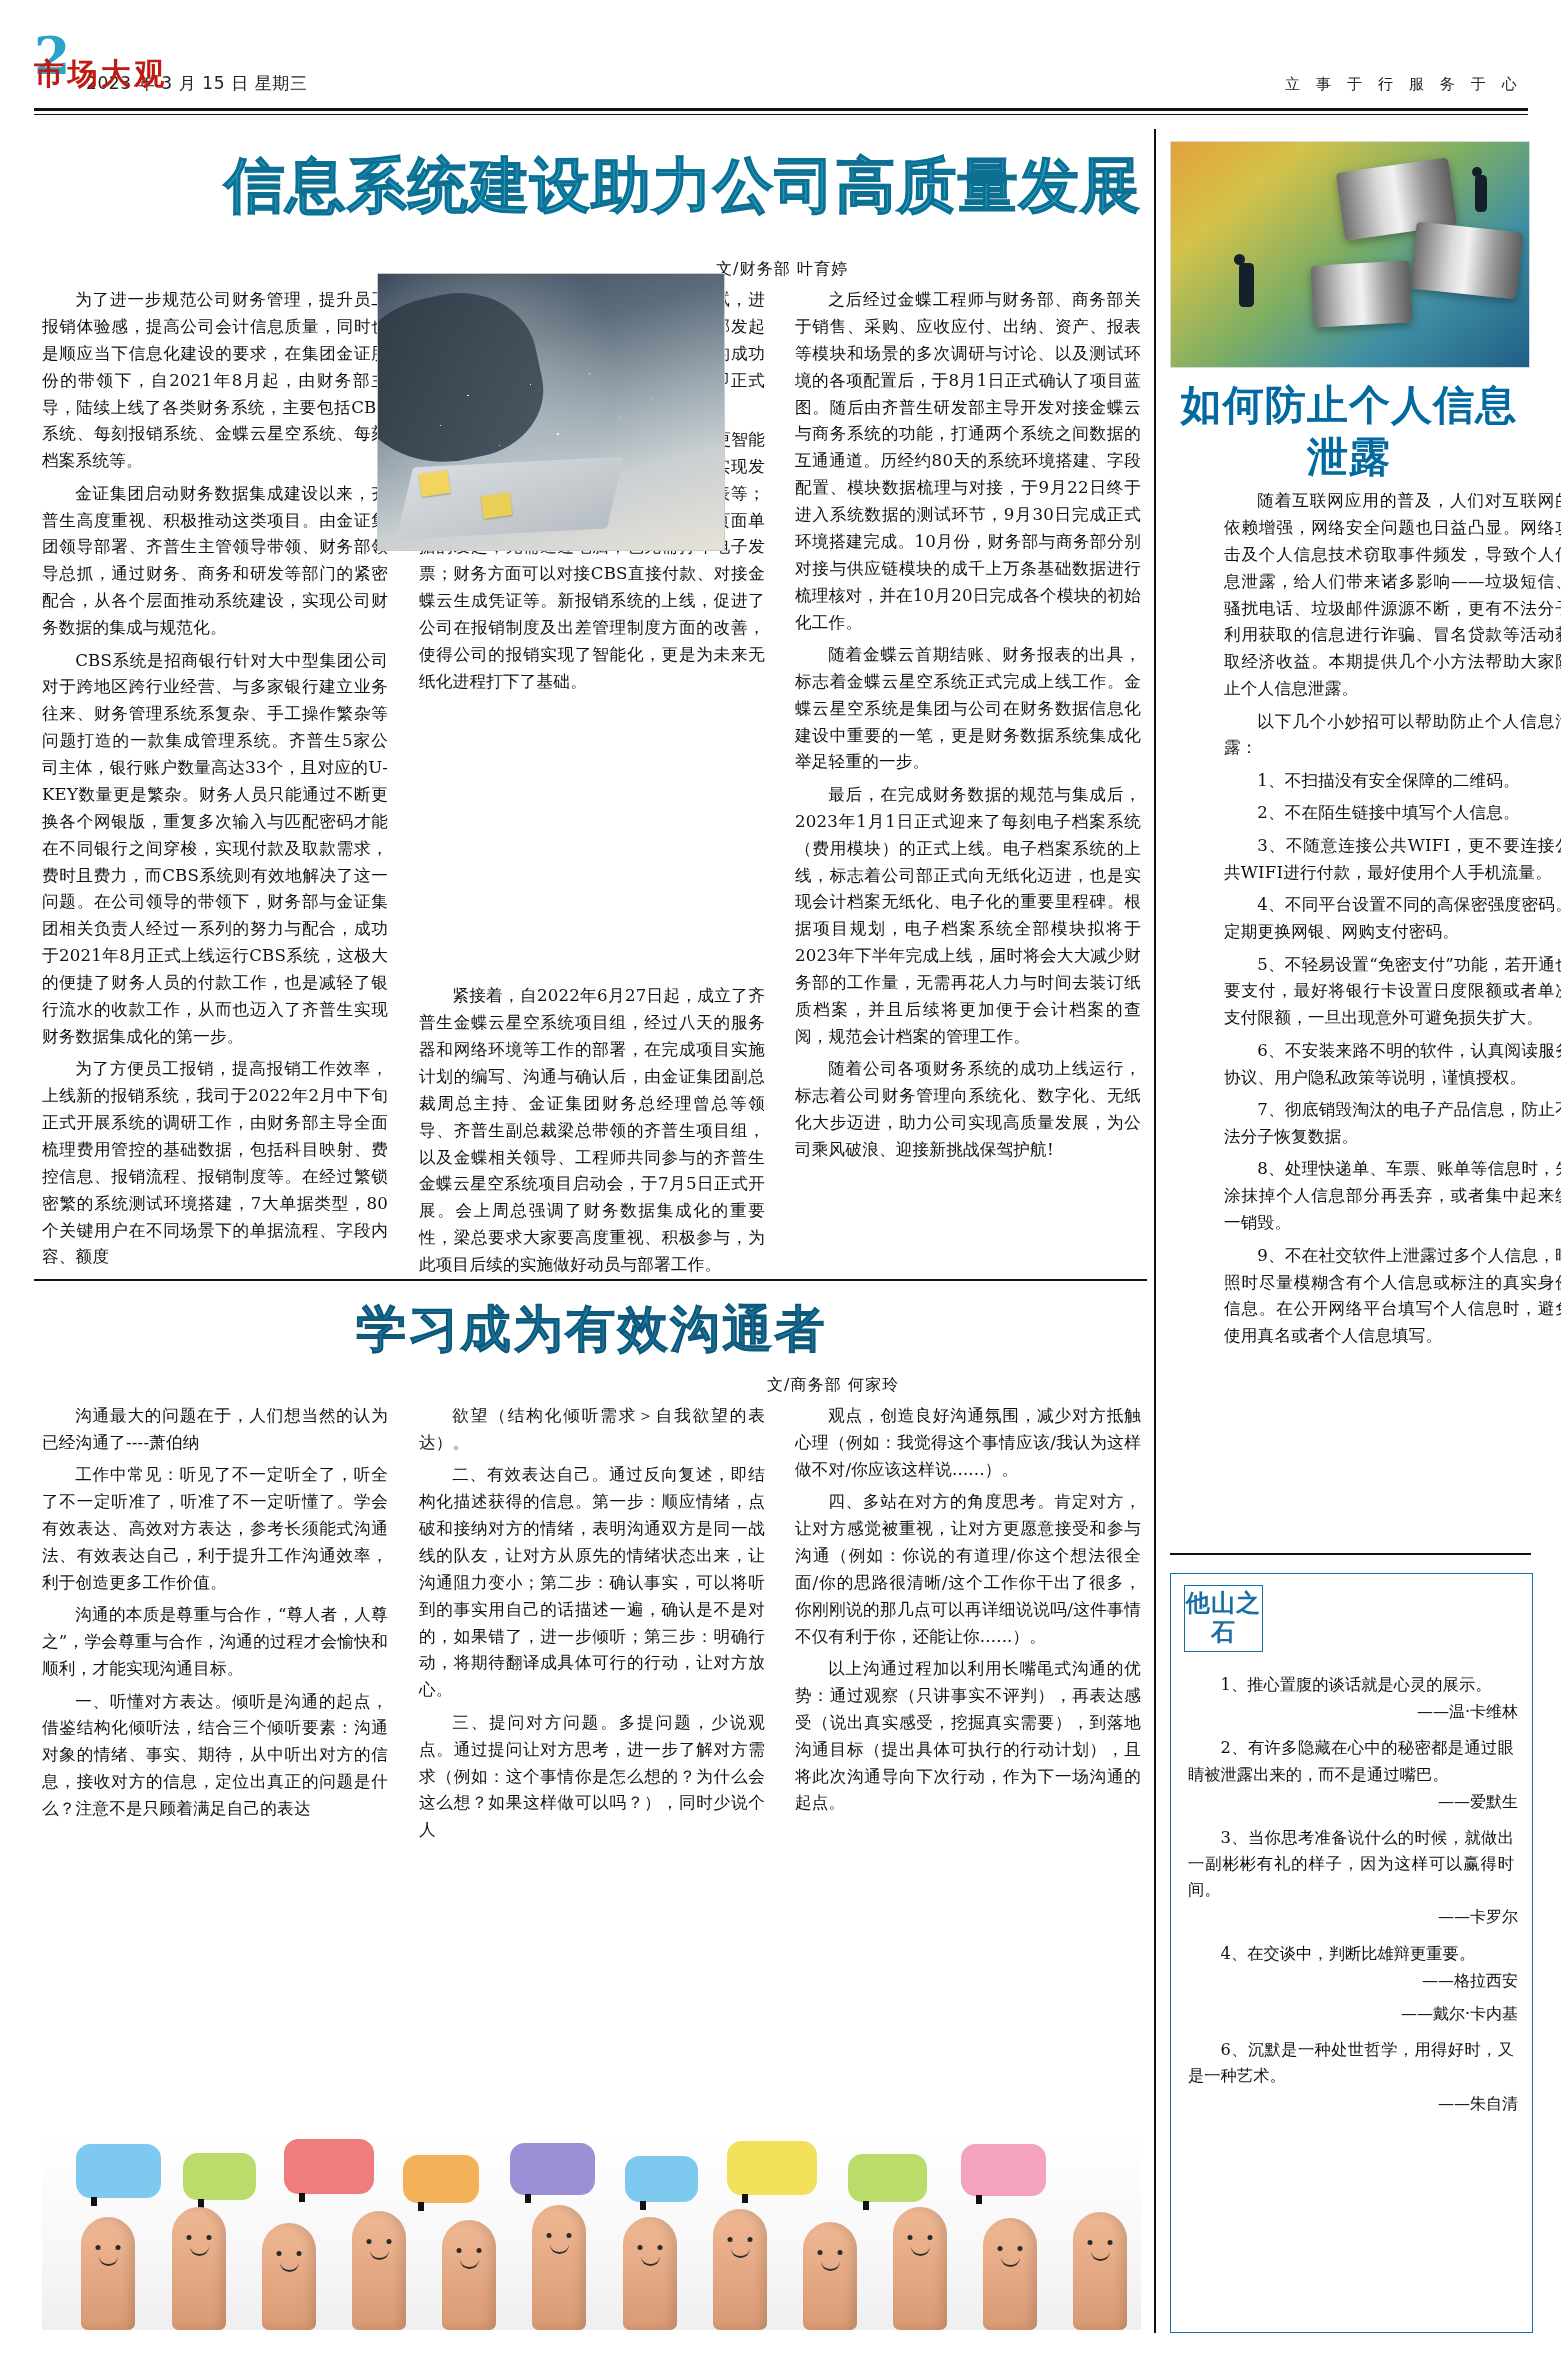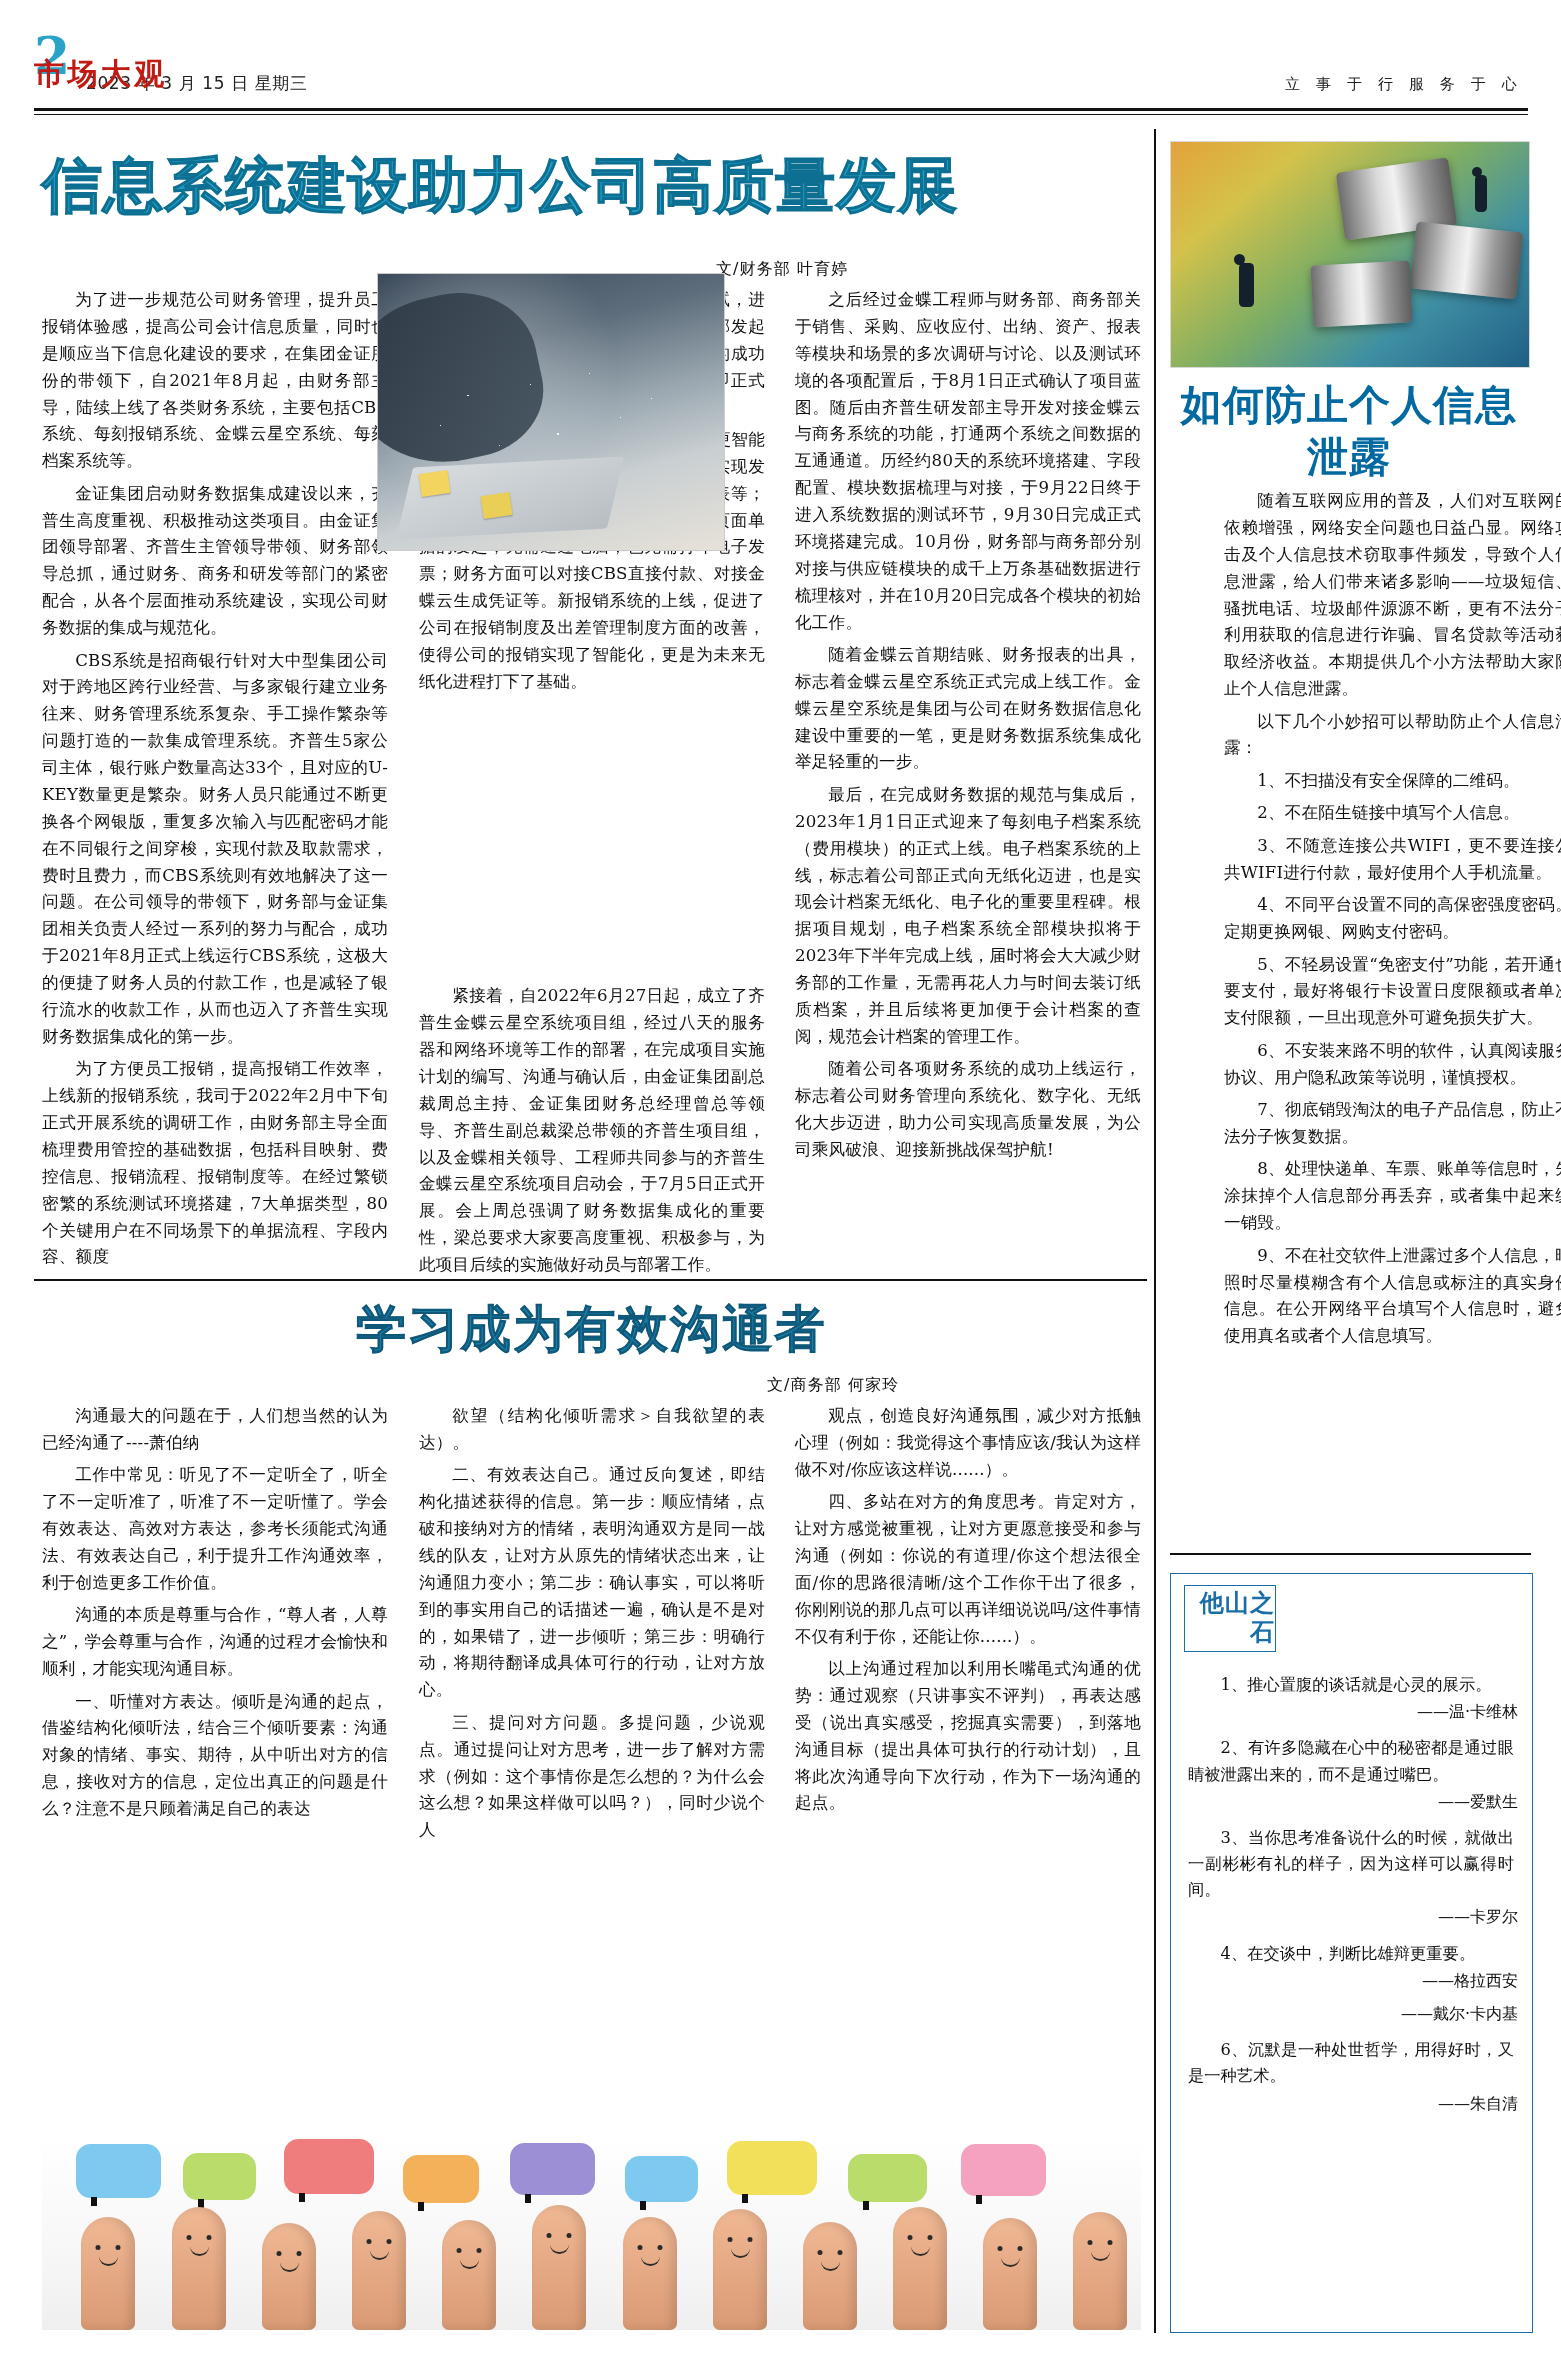--- a/index.html
+++ b/index.html
@@ -42,20 +42,21 @@
   .vrule{position:absolute;left:1154px;top:129px;width:1.7px;height:1426px;background:#111;}
 
   
   .headline1{
     position:absolute;left:42px;top:151px;width:1099px;height:73px;
     font-size:60px;font-weight:bold;letter-spacing:1.1px;line-height:1.15;
     color:#1f9fc4;
     -webkit-text-stroke:1.1px #0d6f92;
     font-family:"DejaVu Sans","Liberation Sans",sans-serif;
     white-space:nowrap;
+    text-align:right;
   }
   .byline1{
     position:absolute;left:716px;top:259px;font-size:16px;color:#111;letter-spacing:1.1px;
   }
 
   
   .art1{
     position:absolute;left:42px;top:287px;width:1099px;height:981px;
   }
   .col3{position:absolute;top:0;width:346px;}
@@ -170,23 +171,23 @@
     content:"";position:absolute;left:14.7px;bottom:-8px;border-width:9px 6.8px 0 0;
     border-style:solid;border-color:inherit transparent transparent transparent;
   }
 
   
   .stone-box{
     position:absolute;left:1170px;top:1573px;width:361px;height:758px;
     border:1.7px solid #1a6ea8;
   }
   .stone-title{
-    position:absolute;left:1184px;top:1585px;width:92px;height:67px;
+    position:absolute;left:1184px;top:1585px;width:79px;height:67px;
     border:1.7px solid #1a6ea8;color:#1a6ea8;font-weight:bold;
-    font-size:24px;line-height:1.18;text-align:right;padding-top:3.4px;
+    font-size:24px;line-height:1.18;text-align:center;padding-top:3.4px;
     box-sizing:border-box;letter-spacing:1.1px;
     background:#fff;
   }
   .stone-list{
     position:absolute;left:1184px;top:1668px;width:334px;
   }
   .stone-item{margin-bottom:12.4px;}
   .stone-item p{
     font-size:16.3px;line-height:1.6;text-indent:2em;margin:4px;text-align:justify;
     font-family:"DejaVu Serif","Liberation Serif",serif;

